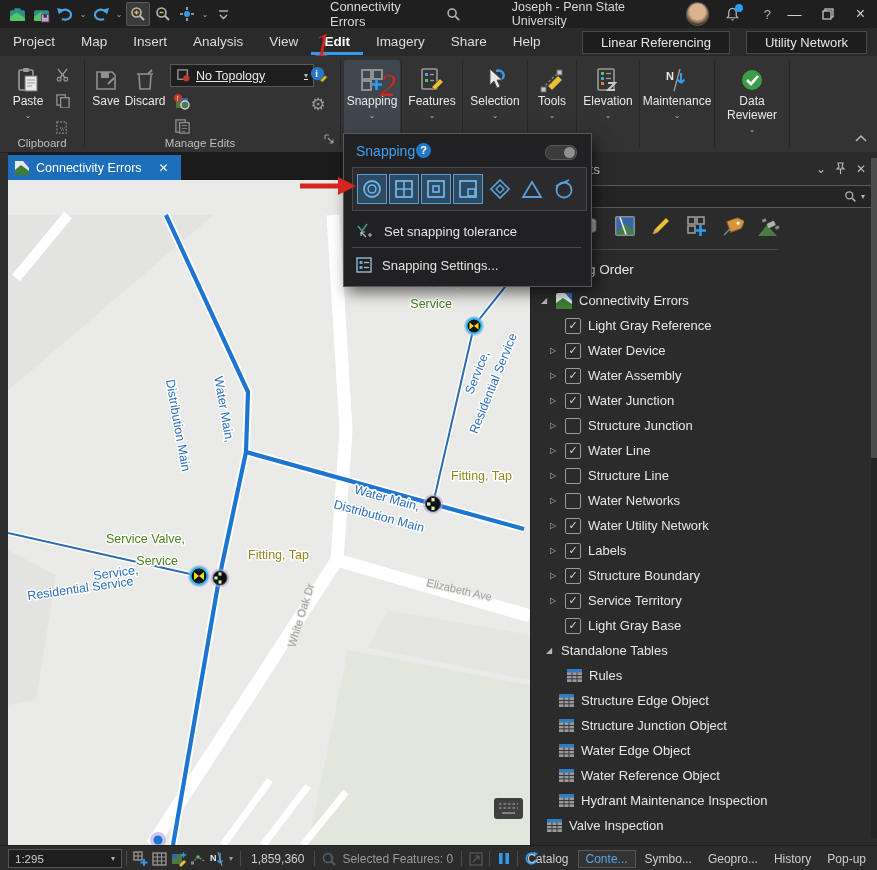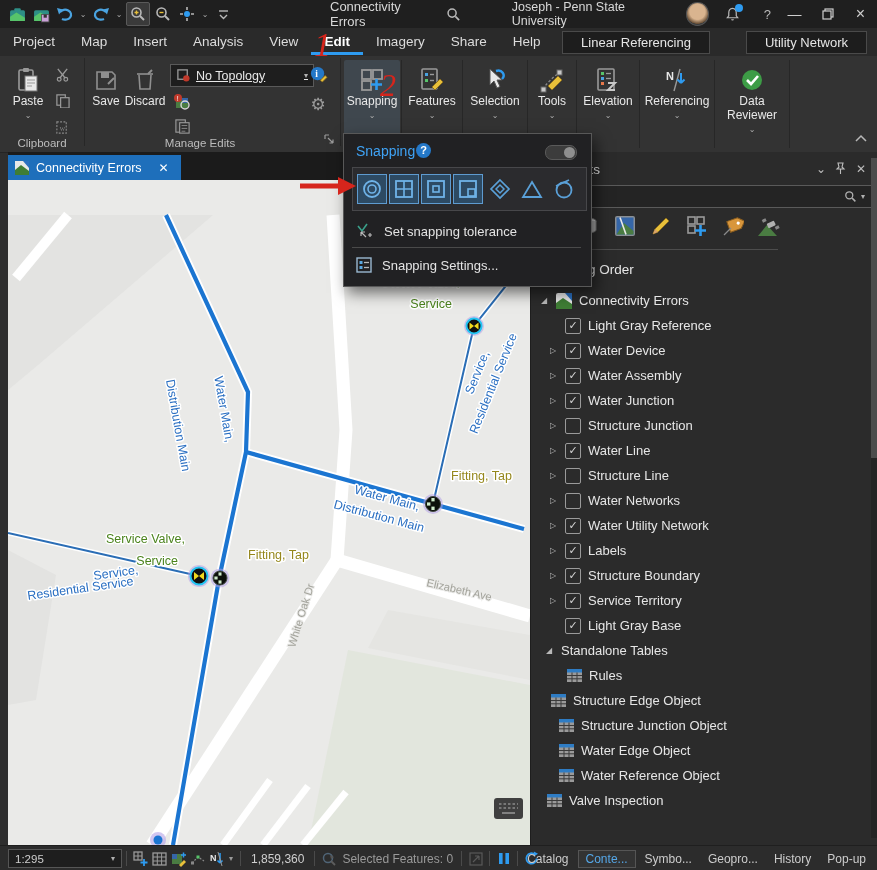--- a/index.html
+++ b/index.html
@@ -186,21 +186,21 @@
         <div class="rtab">Map</div>
         <div class="rtab">Insert</div>
         <div class="rtab">Analysis</div>
         <div class="rtab">View</div>
         <div class="rtab active">Edit</div>
         <div class="rtab">Imagery</div>
         <div class="rtab">Share</div>
         <div class="rtab">Help</div>
       </div>
     <div style="flex:1"></div>
-    <div id="ctabs" style="display:flex;gap:36px;margin-right:10px;">
+    <div id="ctabs" style="display:flex;gap:16px;margin-right:10px;">
         <div class="ctab">Linear Referencing</div>
         <div class="ctab">Utility Network</div>
       </div>
   </div>
 
   <div id="ribbon" class="abs">
 
     <div class="abs" style="left:6px;top:4px;">
       <div class="bigbtn" style="width:44px;height:78px;">
         <span class="bicon">
@@ -371,21 +371,21 @@
         </div>
         <div style="width: 1px; height: 88px; background: rgb(39, 39, 39); margin: 0px 1px;"></div>
         <div class="bigbtn" style="width: 72px;">
           <span class="bicon">
             <svg width="26" height="26" viewBox="0 0 26 26">
               <path d="M16 2 L10 24" stroke="#9a9a9a" stroke-width="1.4"></path>
               <text x="2" y="13" font-size="11" font-weight="bold" fill="#e8e8e8" font-family="Liberation Sans,sans-serif">N</text>
               <path d="M17 6 V16 M17 16 L13.5 12.5 M17 16 L20.5 12.5" stroke="#2e9bf0" stroke-width="2" fill="none"></path>
             </svg>
           </span>
-          <span class="blabel">Referencing</span>
+          <span class="blabel">Maintenance</span>
           <span class="bchev">⌄</span>
         </div>
         <div style="width: 1px; height: 88px; background: rgb(39, 39, 39); margin: 0px 1px;"></div>
         <div class="bigbtn" style="width: 72px;">
           <span class="bicon">
             <svg width="26" height="26" viewBox="0 0 26 26">
               <circle cx="13" cy="13" r="10" fill="#3d9c46"></circle>
               <polyline points="8,13 12,17 19,9" fill="none" stroke="#fff" stroke-width="2.6"></polyline>
             </svg>
           </span>
@@ -657,21 +657,21 @@
         <div class="trow" style="padding-left: 36px;">
           <span style="display:flex">
             <svg width="15" height="13" viewBox="0 0 15 13">
               <rect x="0" y="0" width="15" height="13" fill="#9a9a9a"></rect>
               <rect x="0" y="0" width="15" height="3.5" fill="#2e7cc4"></rect>
               <path d="M0 6.5 H15 M0 9.8 H15 M5 3.5 V13 M10 3.5 V13" stroke="#3a3a3a" stroke-width="1"></path>
             </svg>
           </span>
           <span>Rules</span>
         </div>
-        <div class="trow" style="padding-left: 20px;">
+        <div class="trow" style="padding-left: 28px;">
           <span style="display:flex">
             <svg width="15" height="13" viewBox="0 0 15 13">
               <rect x="0" y="0" width="15" height="13" fill="#9a9a9a"></rect>
               <rect x="0" y="0" width="15" height="3.5" fill="#2e7cc4"></rect>
               <path d="M0 6.5 H15 M0 9.8 H15 M5 3.5 V13 M10 3.5 V13" stroke="#3a3a3a" stroke-width="1"></path>
             </svg>
           </span>
           <span>Structure Edge Object</span>
         </div>
         <div class="trow" style="padding-left: 28px;">
@@ -696,20 +696,30 @@
         </div>
         <div class="trow" style="padding-left: 28px;">
           <span style="display:flex">
             <svg width="15" height="13" viewBox="0 0 15 13">
               <rect x="0" y="0" width="15" height="13" fill="#9a9a9a"></rect>
               <rect x="0" y="0" width="15" height="3.5" fill="#2e7cc4"></rect>
               <path d="M0 6.5 H15 M0 9.8 H15 M5 3.5 V13 M10 3.5 V13" stroke="#3a3a3a" stroke-width="1"></path>
             </svg>
           </span>
           <span>Water Reference Object</span>
+        </div>
+        <div class="trow" style="padding-left: 28px;">
+          <span style="display:flex">
+            <svg width="15" height="13" viewBox="0 0 15 13">
+              <rect x="0" y="0" width="15" height="13" fill="#9a9a9a"></rect>
+              <rect x="0" y="0" width="15" height="3.5" fill="#2e7cc4"></rect>
+              <path d="M0 6.5 H15 M0 9.8 H15 M5 3.5 V13 M10 3.5 V13" stroke="#3a3a3a" stroke-width="1"></path>
+            </svg>
+          </span>
+          <span>Hydrant Maintenance Inspection</span>
         </div>
         <div class="trow" style="padding-left: 16px;">
           <span style="display:flex">
             <svg width="15" height="13" viewBox="0 0 15 13">
               <rect x="0" y="0" width="15" height="13" fill="#9a9a9a"></rect>
               <rect x="0" y="0" width="15" height="3.5" fill="#2e7cc4"></rect>
               <path d="M0 6.5 H15 M0 9.8 H15 M5 3.5 V13 M10 3.5 V13" stroke="#3a3a3a" stroke-width="1"></path>
             </svg>
           </span>
           <span>Valve Inspection</span>

